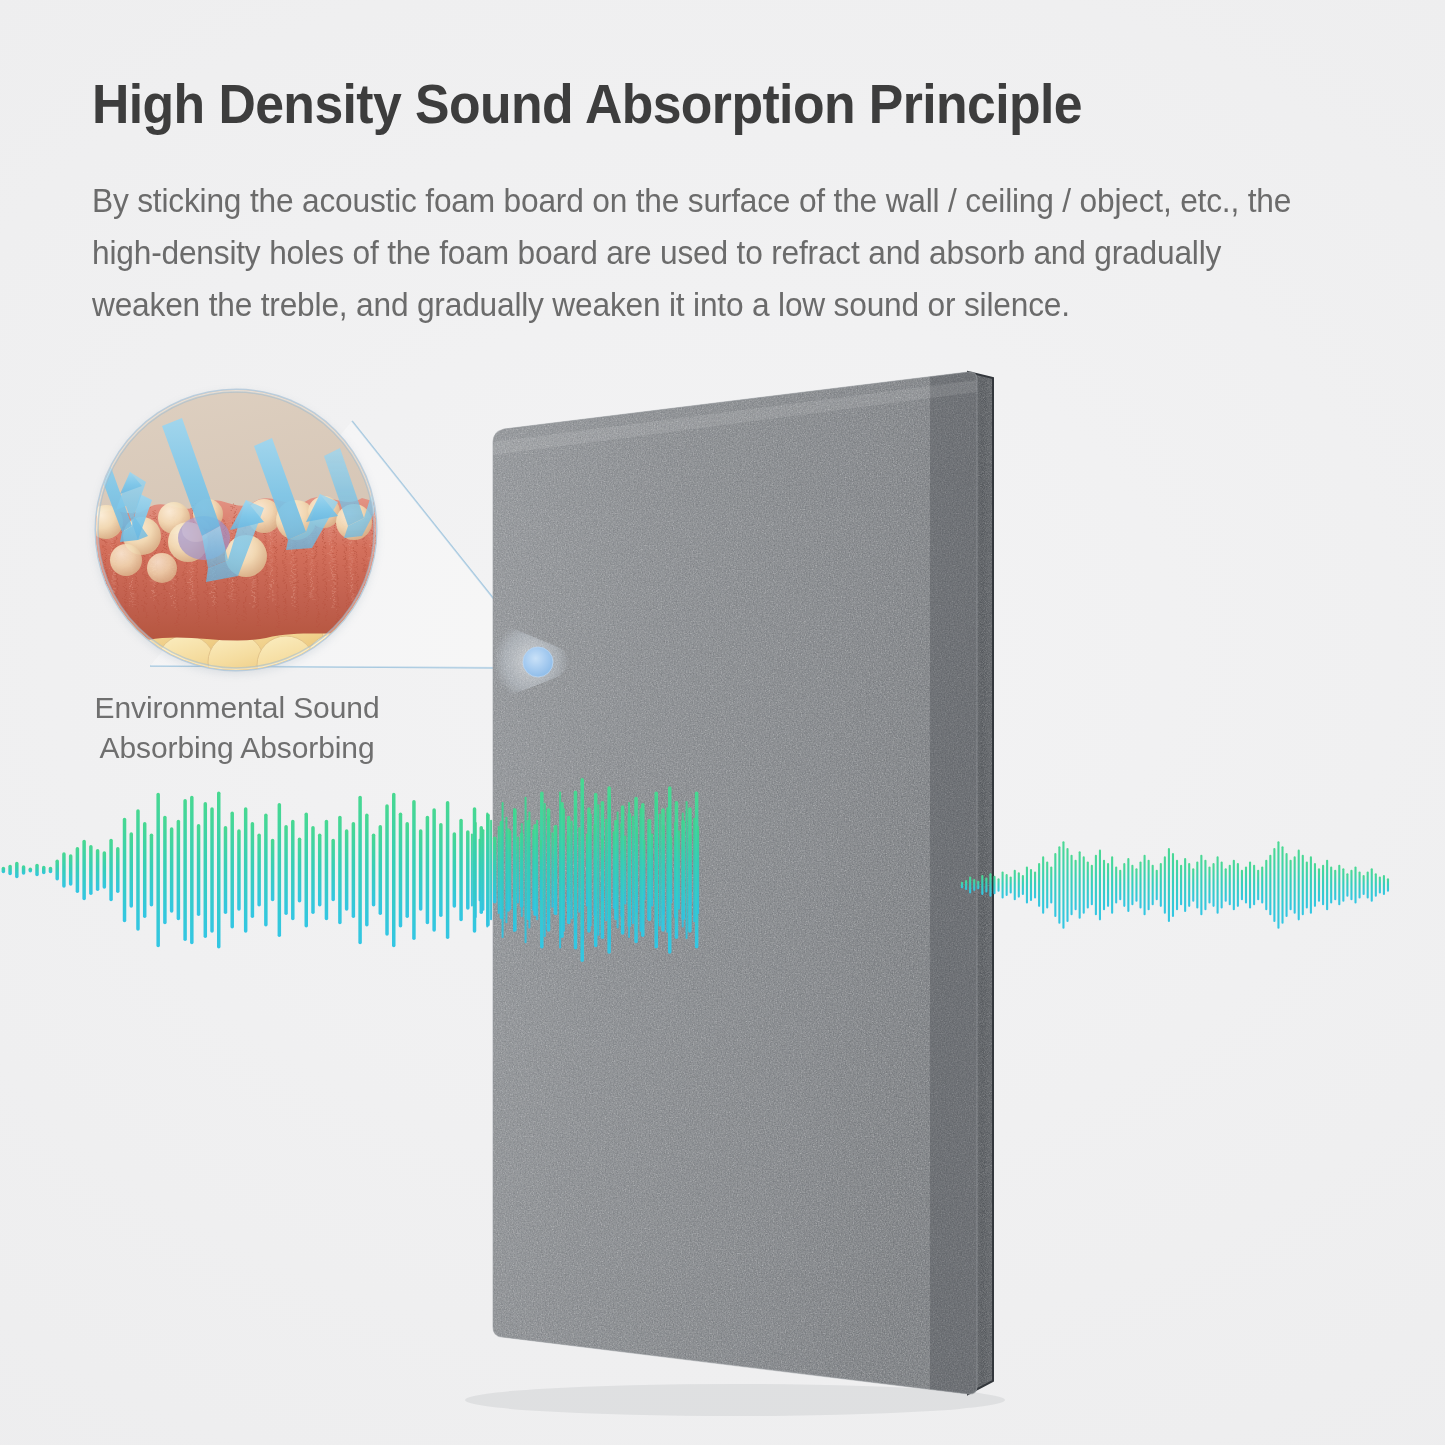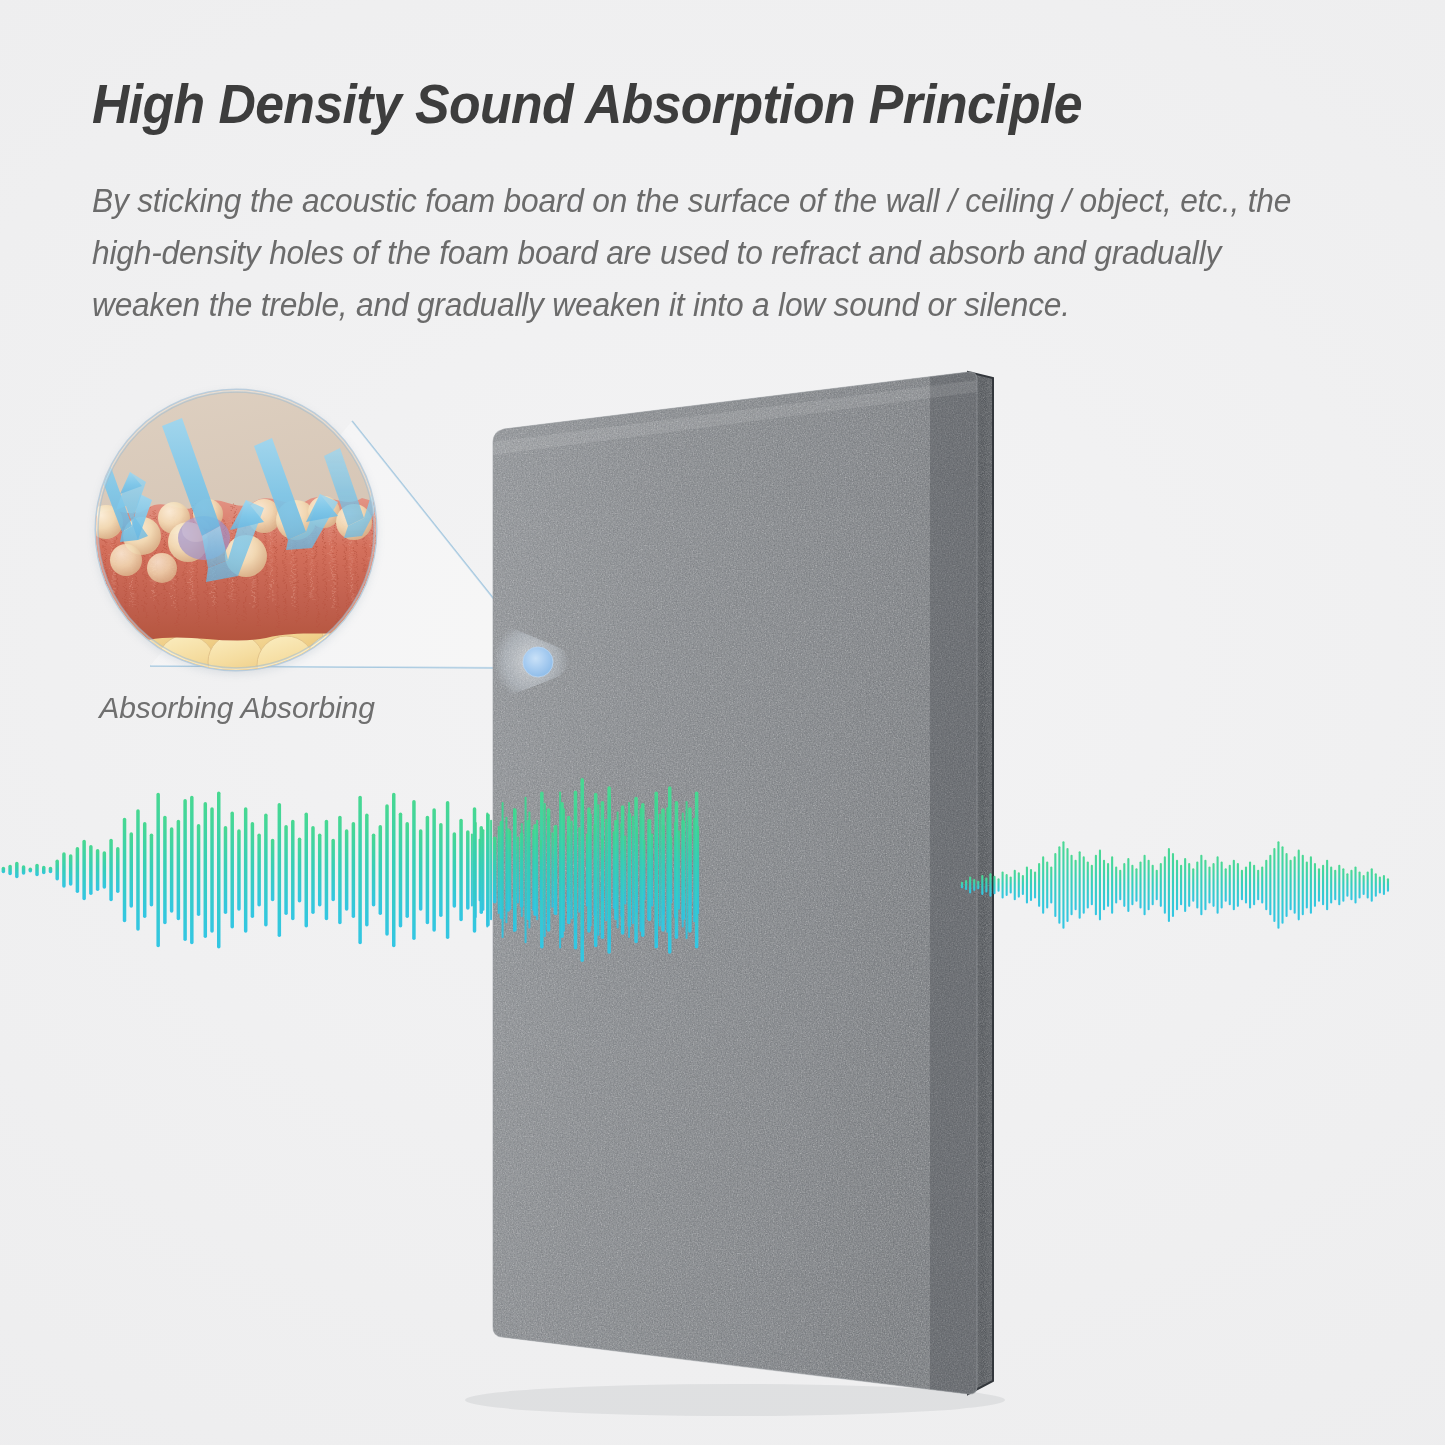--- a/index.html
+++ b/index.html
@@ -9,21 +9,20 @@
     width:1445px; height:1445px;
     overflow:hidden;
     font-family:"Liberation Sans", sans-serif;
   }
 
   #canvas {
     position:relative;
     width:1445px; height:1445px;
     background:
       radial-gradient(ellipse 140% 110% at 50% 45%, #f3f3f4 0%, #eeeeef 55%, #eaeaec 100%);
-    font-style: italic;
   }
 
   
   .title {
     position:absolute;
     left:92px; top:72px;
     width:1270px;
     font-size:55px;
     font-weight:bold;
     color:#3d3d3d;
@@ -351,20 +350,21 @@
           <path d="M252,136 L268,128 L278,96 L288,104 L266,146 L248,148 Z"></path>
         </g>
       </g>
 
       <circle cx="140" cy="140" r="139" fill="none" stroke="#ffffff" stroke-width="2" opacity="0.35"></circle>
       <circle cx="140" cy="140" r="138" fill="none" stroke="#9fb9cc" stroke-width="1.5" opacity="0.55"></circle>
     </svg>
   </div>
 
   <div class="mag-caption">
+    <div>Environmental Sound</div>
     <div>Absorbing Absorbing</div>
   </div>
 
   <svg class="wave" id="wave-left" viewBox="0 0 700 200" preserveAspectRatio="none">
     <defs>
       <linearGradient id="wgL" x1="0" y1="0" x2="0" y2="1">
         <stop offset="0%" stop-color="#48d890"></stop>
         <stop offset="45%" stop-color="#37cfb6"></stop>
         <stop offset="100%" stop-color="#33c6e4"></stop>
       </linearGradient>

